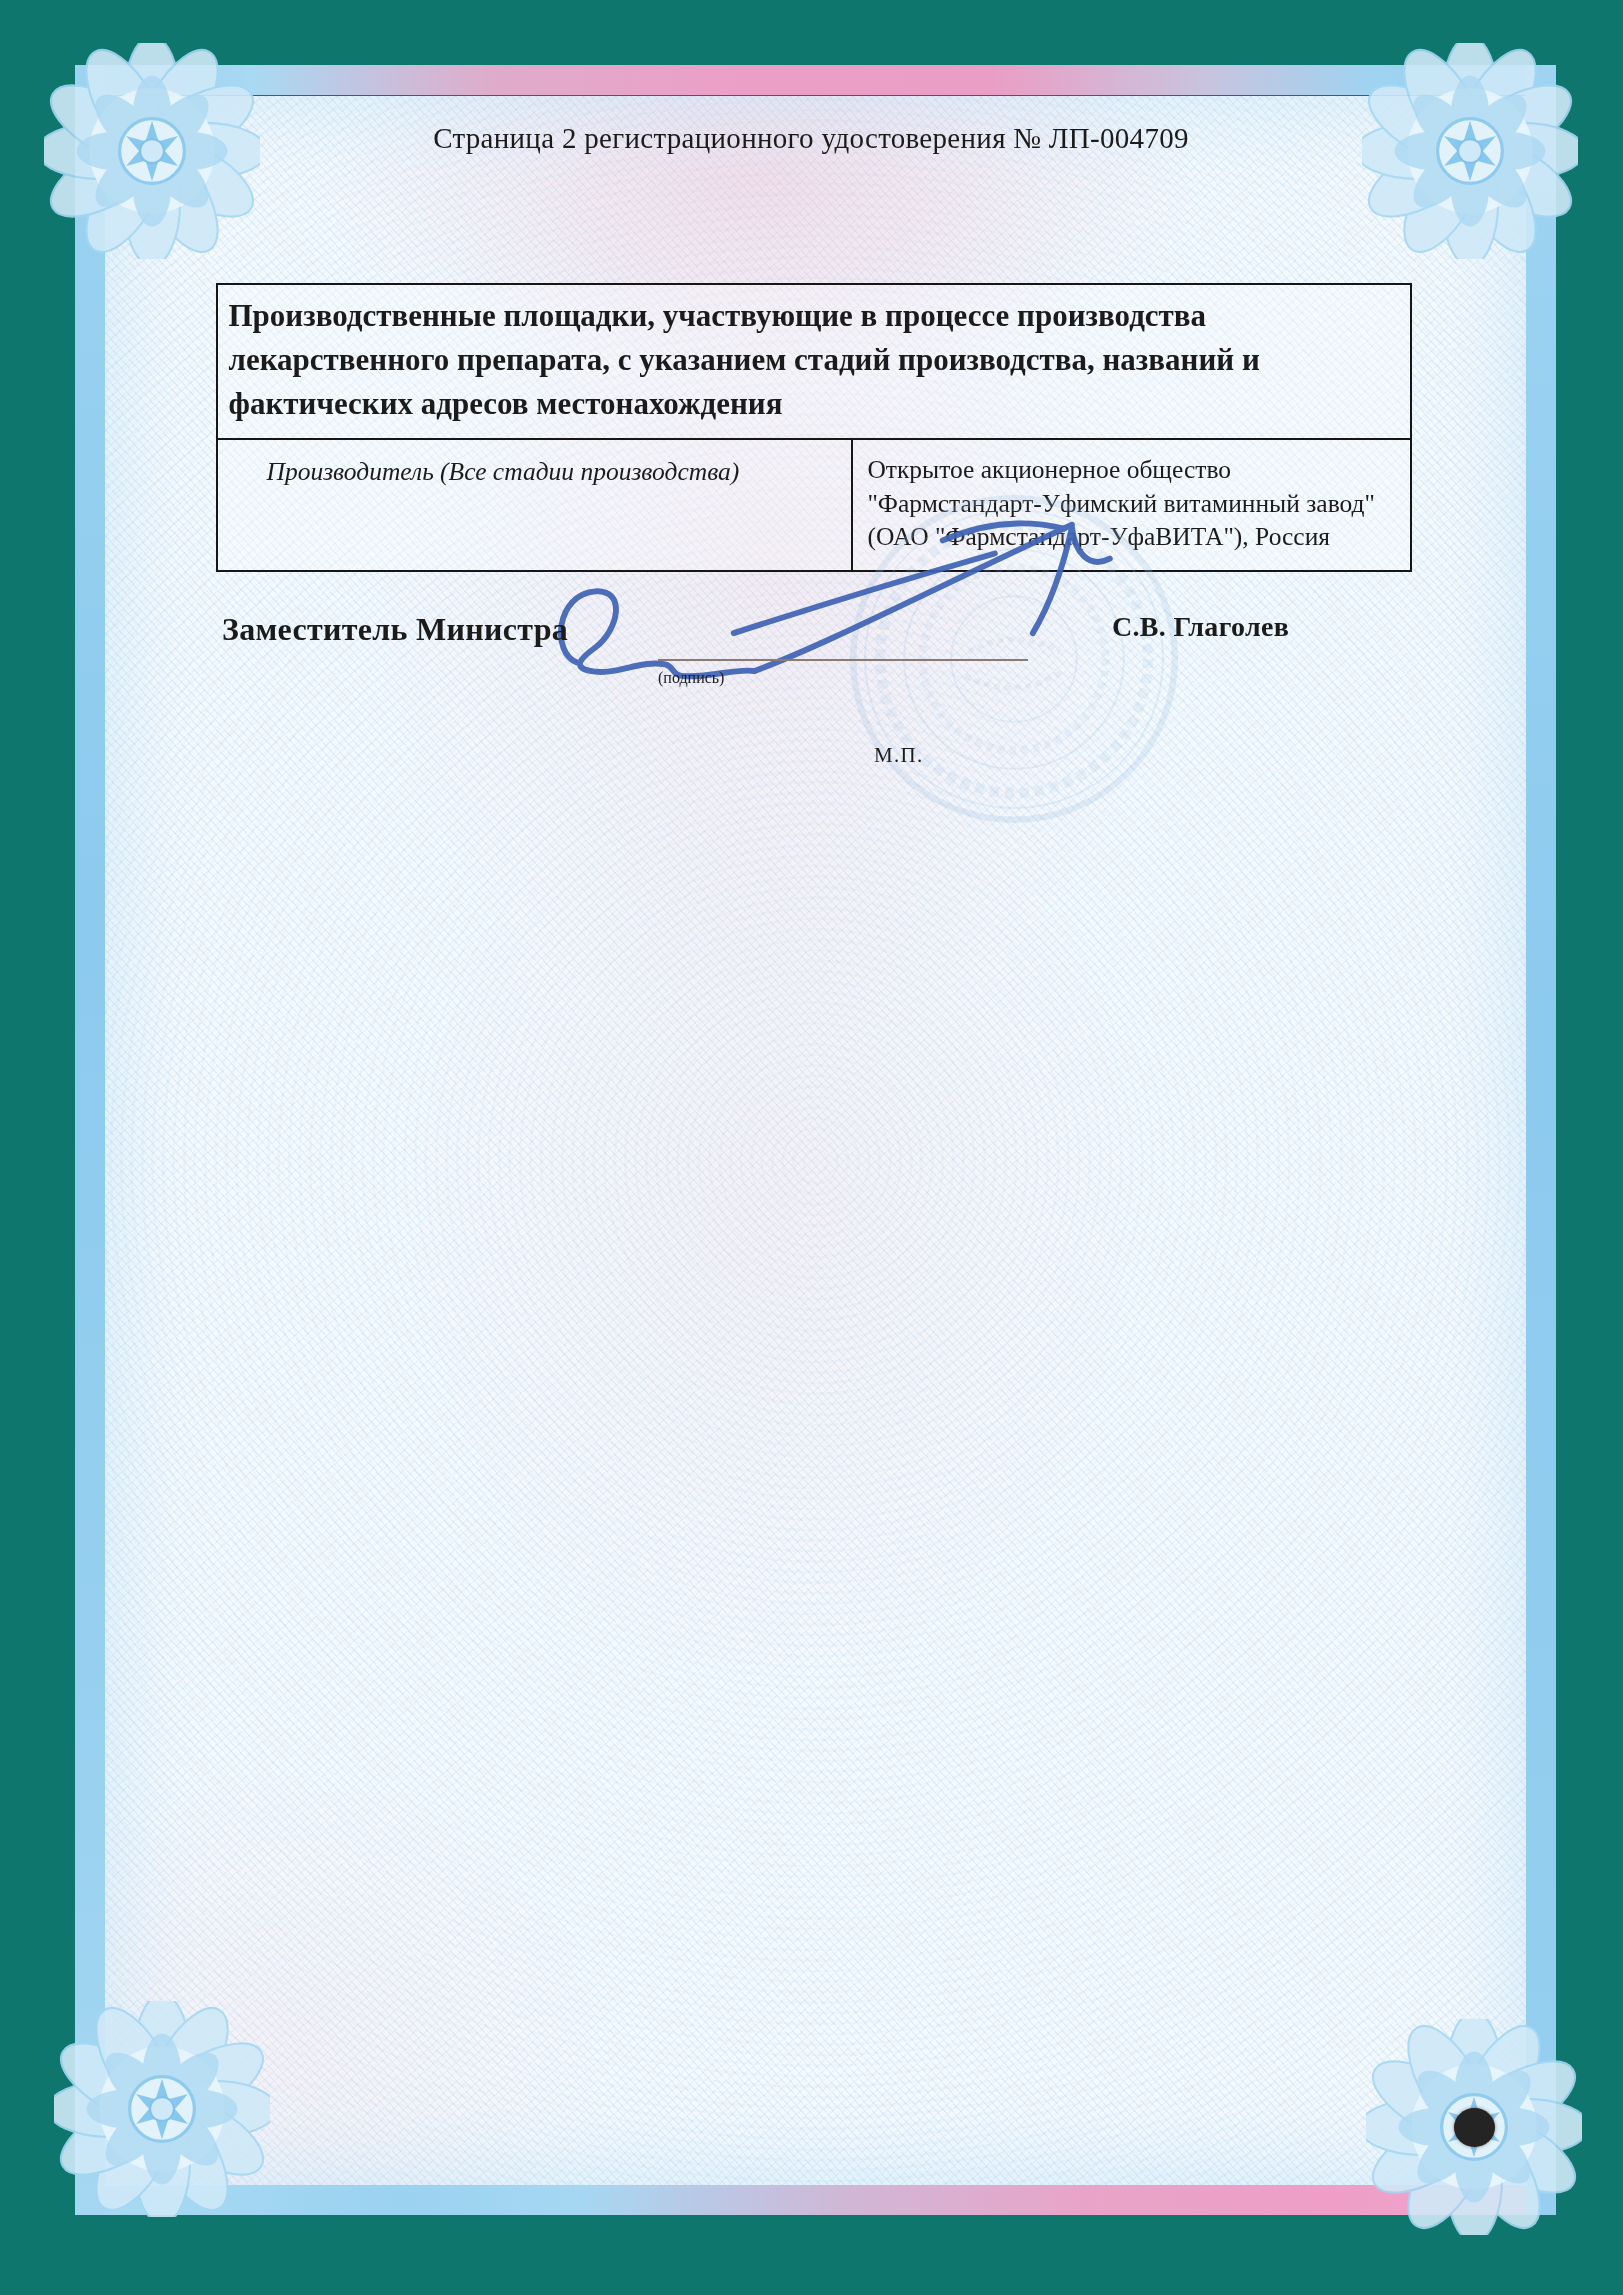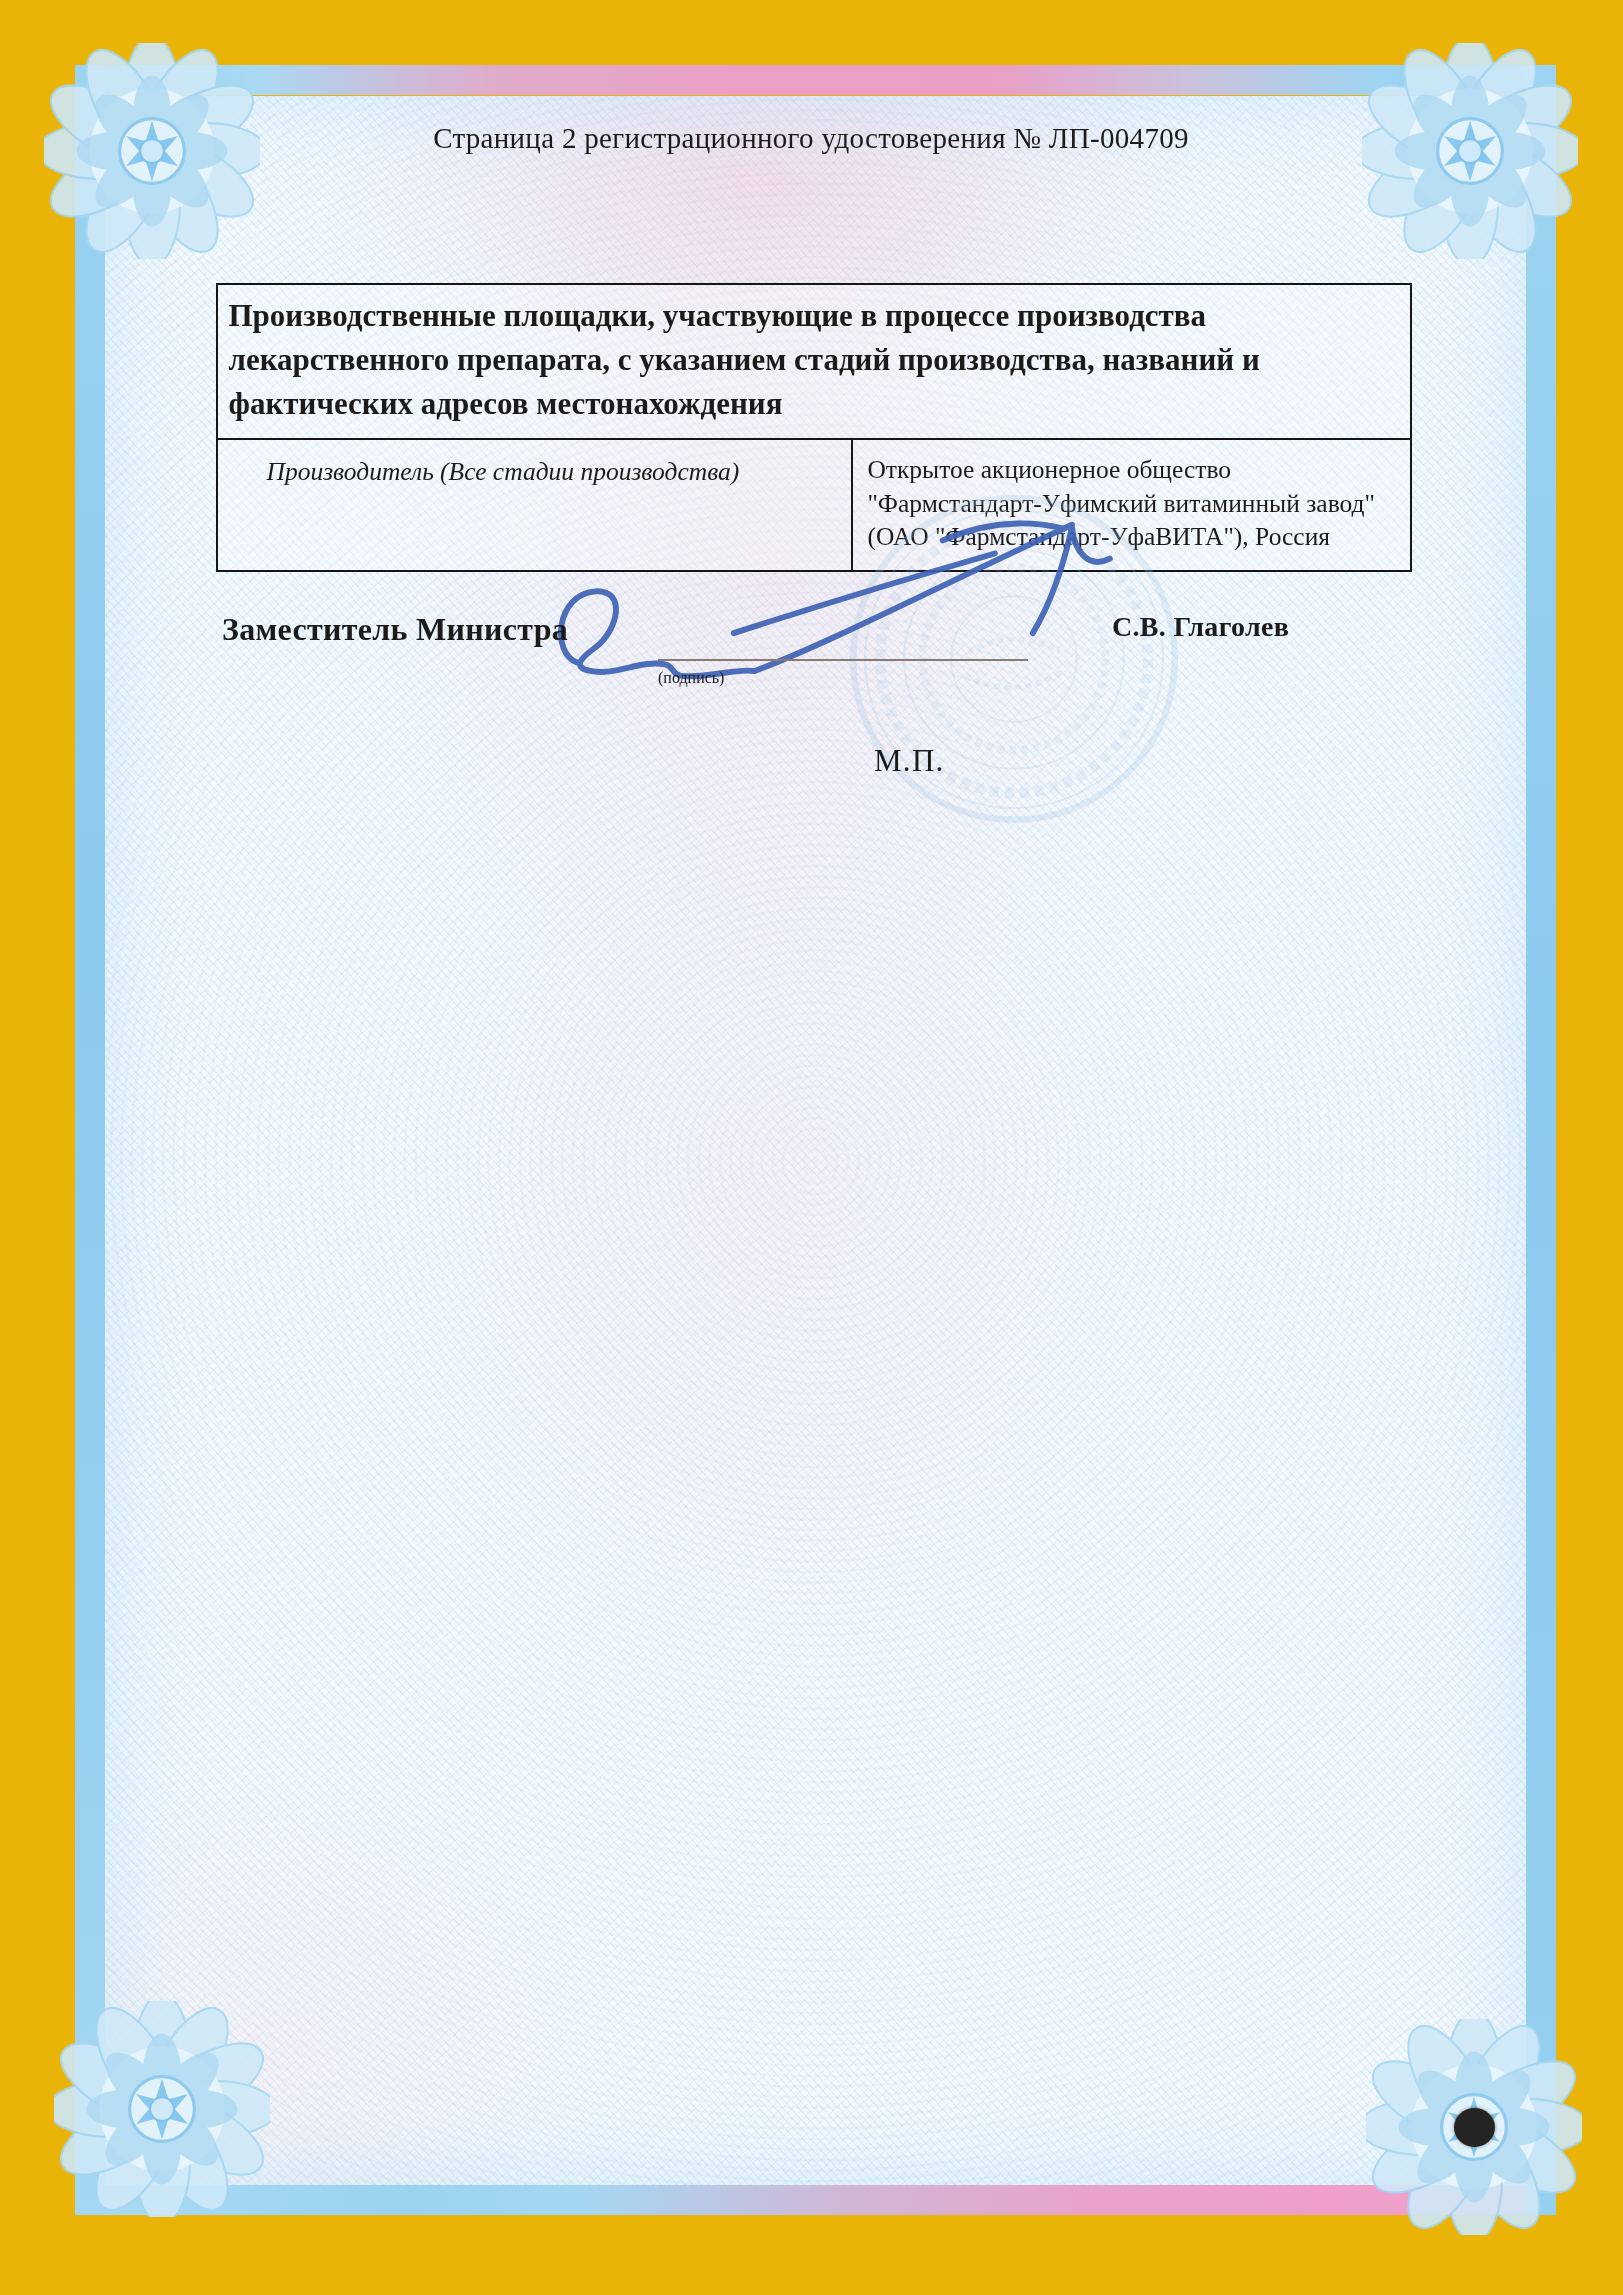--- a/index.html
+++ b/index.html
@@ -1,19 +1,19 @@
 <!DOCTYPE html>
 <html style="font-size:10.5px"><head>
 <meta charset="utf-8">
 <style>
   html,body{margin:0;padding:0;background:#ffffff;}
   .page{
     position:relative;
     width:1623px;height:2295px;
-    background:#eab308;
+    background:#0f766e;
     font-family:"Liberation Serif","DejaVu Serif",serif;
     color:#1b1b1b;
     overflow:hidden;
   }
   
   .band{position:absolute;}
   .band-top{
     left:75px;top:65px;width:1481px;height:30px;
     background:linear-gradient(90deg,#93cef0 0%,#a9d9f3 12%,#dfaccb 28%,#ec9fc6 45%,#ea9ec5 62%,#c9c3de 76%,#9ed4f1 88%,#8ccaee 100%);
   }
@@ -95,21 +95,21 @@
   .sig-caption{
     position:absolute;left:658px;top:669px;width:370px;
     text-align:left;font-size:16px;
   }
   .sig-name{
     position:absolute;left:1112px;top:611px;
     font-size:28px;font-weight:bold;letter-spacing:0.3px;
   }
   .seal-label{
     position:absolute;left:874px;top:743px;
-    font-size:31px;letter-spacing:1.3px;
+    font-size:21px;letter-spacing:1.3px;
   }
   
   .stamp{position:absolute;left:844px;top:489px;width:340px;height:340px;opacity:0.55;}
   .signature-ink{position:absolute;left:537px;top:496px;width:622px;height:222px;}
   .punch-dot{
     position:absolute;left:1454px;top:2108px;width:41px;height:39px;
     background:#242424;border-radius:50%;
     box-shadow:0 0 3.9px rgba(0,0,0,0.45);
   }
 </style>

